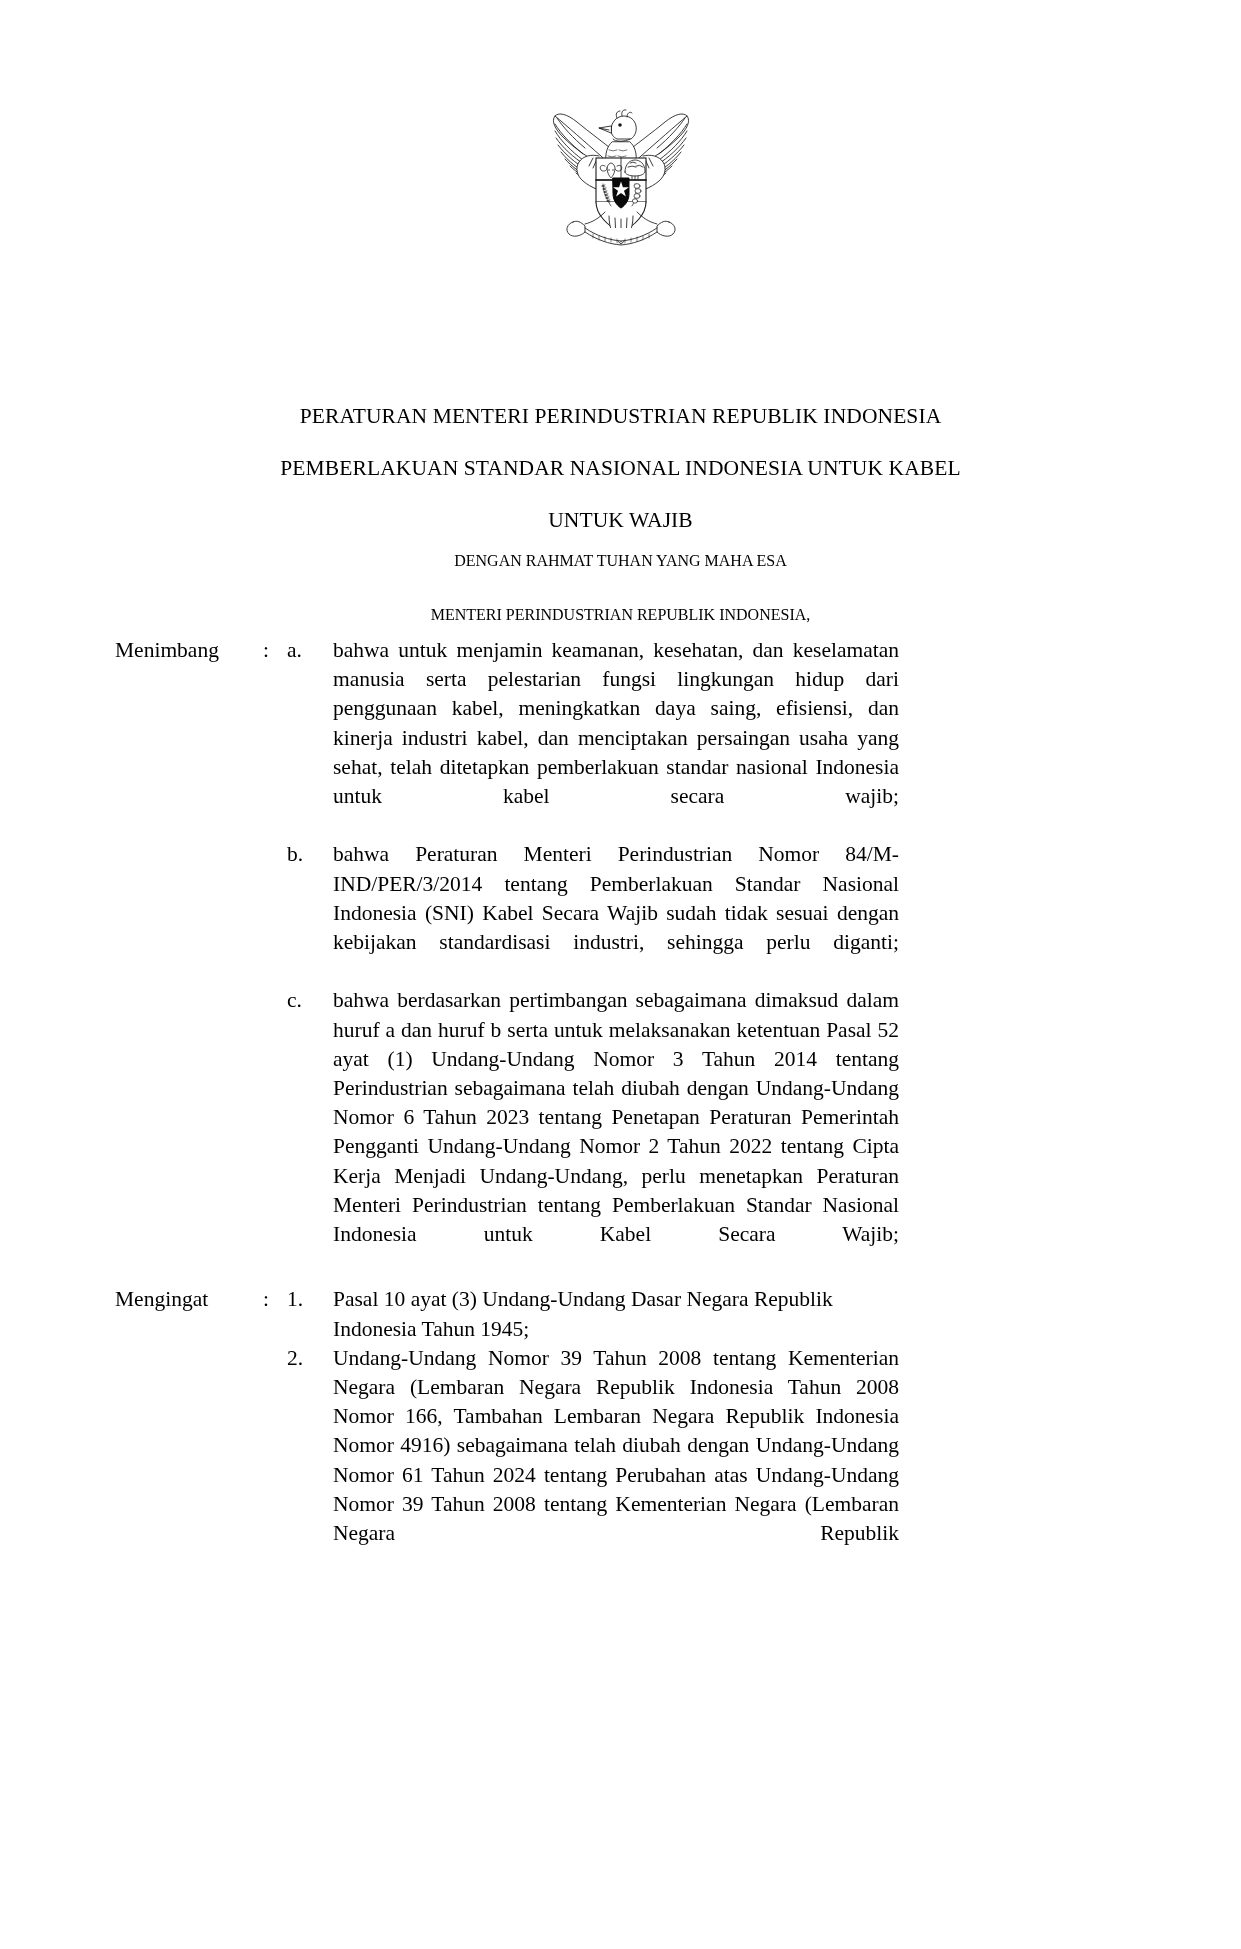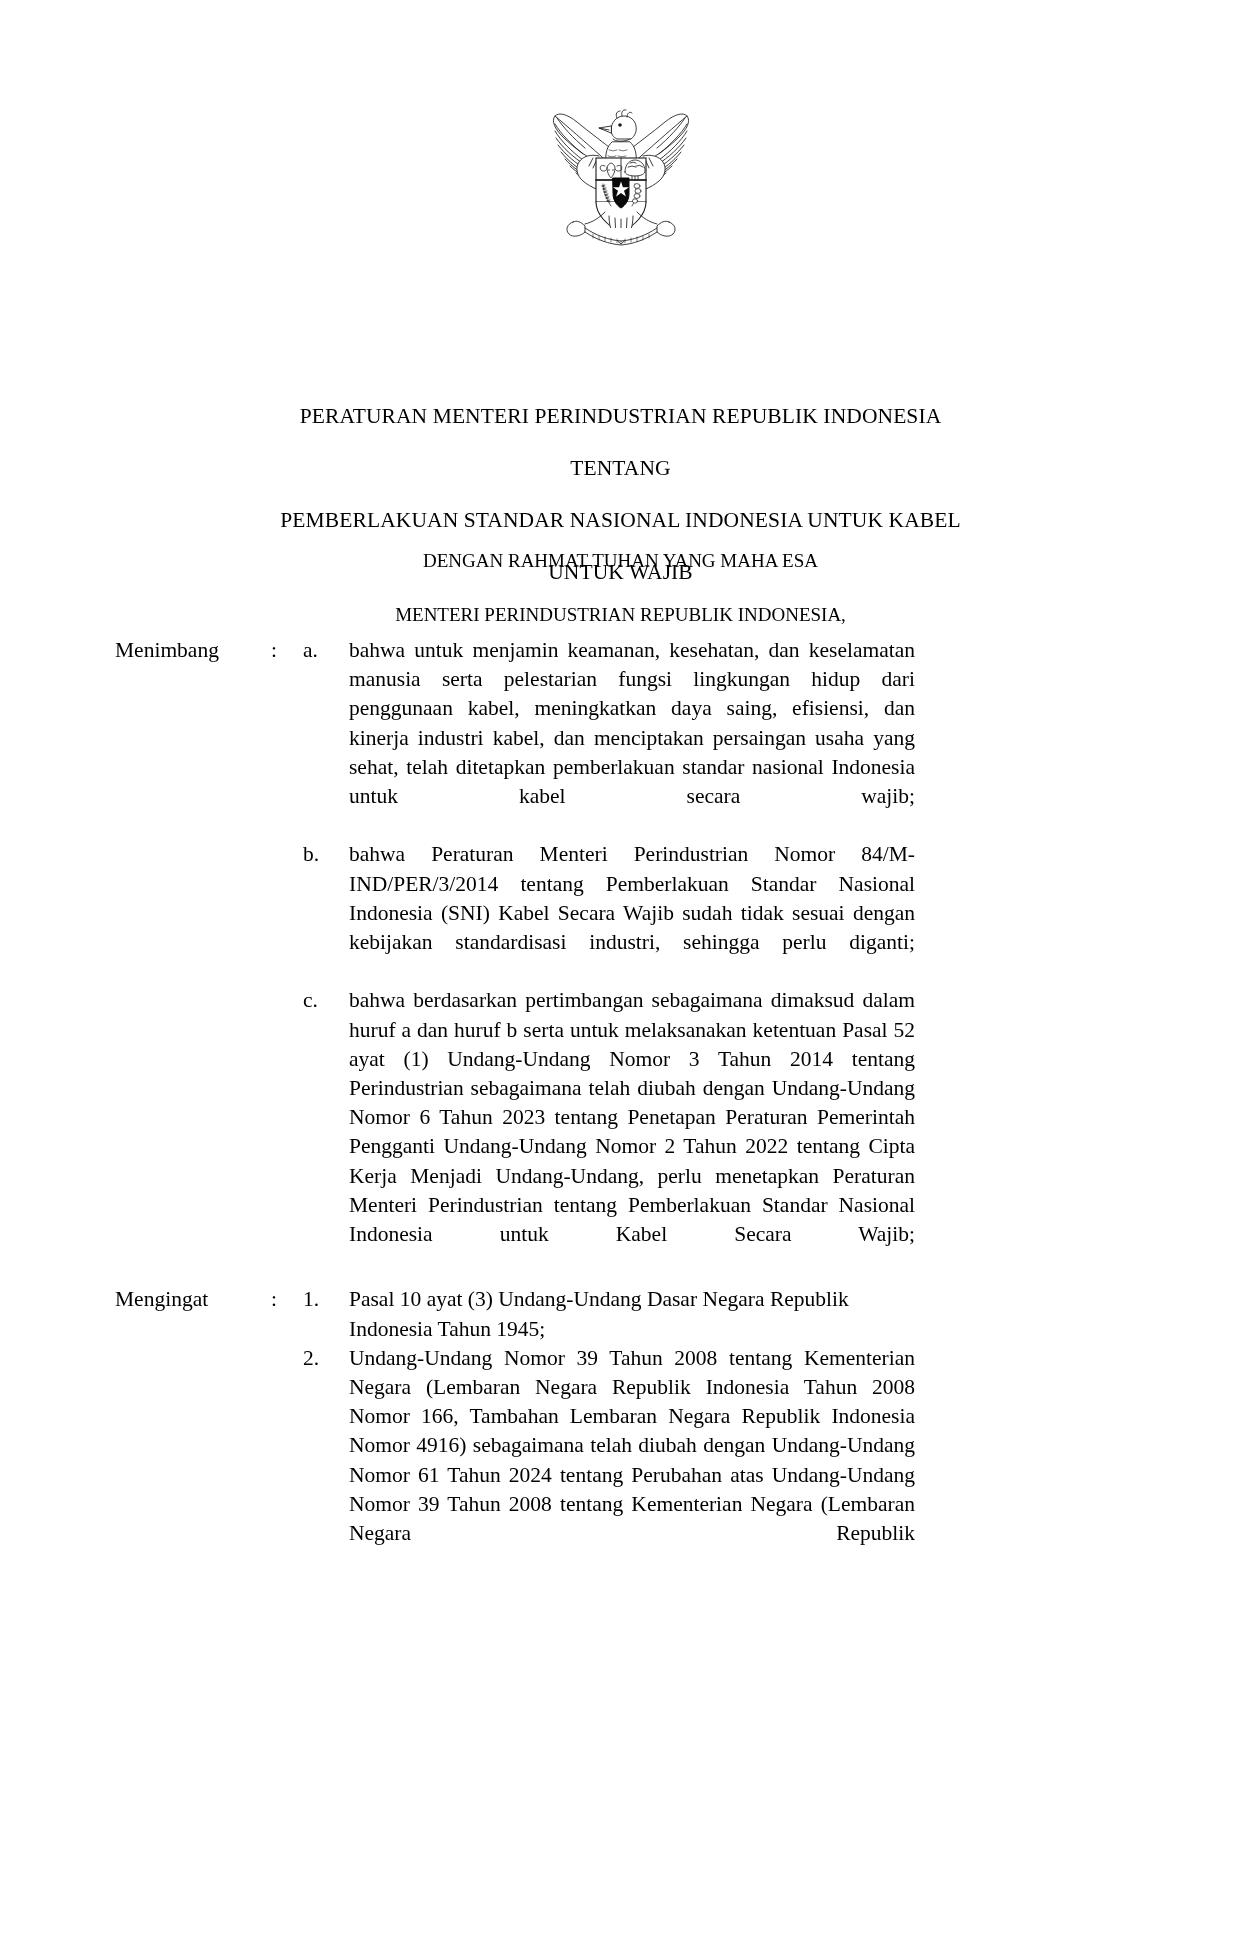--- a/index.html
+++ b/index.html
@@ -50,41 +50,41 @@
     letter-spacing: 0.1px;
   }
   .title-line { display: block; white-space: nowrap; margin-top: 25px; }
 
   .subtitle-block {
     position: absolute;
     top: 520px;
     left: 0;
     width: 100%;
     text-align: center;
-    font-size: 19px;
+    font-size: 16px;
     line-height: 27px;
   }
   .subtitle-line { display: block; }
   .subtitle-gap { height: 27px; }
 
   
   .body {
     position: absolute;
     top: 636px;
     left: 0;
     width: 100%;
     font-size: 21.5px;
     line-height: 29.2px;
   }
 
   .section {
     display: grid;
     grid-template-columns: 148px 24px 46px 566px;
     margin-left: 115px;
-    column-gap: 8px;
+    column-gap: 0;
   }
   .section + .section { margin-top: 7px; }
 
   .sec-label {
     grid-column: 1;
     grid-row: 1;
     white-space: nowrap;
   }
   .sec-colon {
     grid-column: 2;
@@ -274,21 +274,20 @@
           <line x1="100" y1="141" x2="100" y2="145"></line>
           <line x1="106" y1="140" x2="106" y2="144"></line>
           <line x1="112" y1="138" x2="112" y2="142"></line>
         </g>
       </g>
     </svg>
   </div>
 
   <div class="title-block">
     <span class="title-line">PERATURAN MENTERI PERINDUSTRIAN REPUBLIK INDONESIA</span>
-    <span class="title-line">TENTANG</span>
     <span class="title-line">PEMBERLAKUAN STANDAR NASIONAL INDONESIA UNTUK KABEL</span>
     <span class="title-line">UNTUK WAJIB</span>
   </div>
 
   <div class="subtitle-block">
     <div class="subtitle-gap"></div>
     <span class="subtitle-line">DENGAN RAHMAT TUHAN YANG MAHA ESA</span>
     <div class="subtitle-gap"></div>
     <span class="subtitle-line">MENTERI PERINDUSTRIAN REPUBLIK INDONESIA,</span>
   </div>

